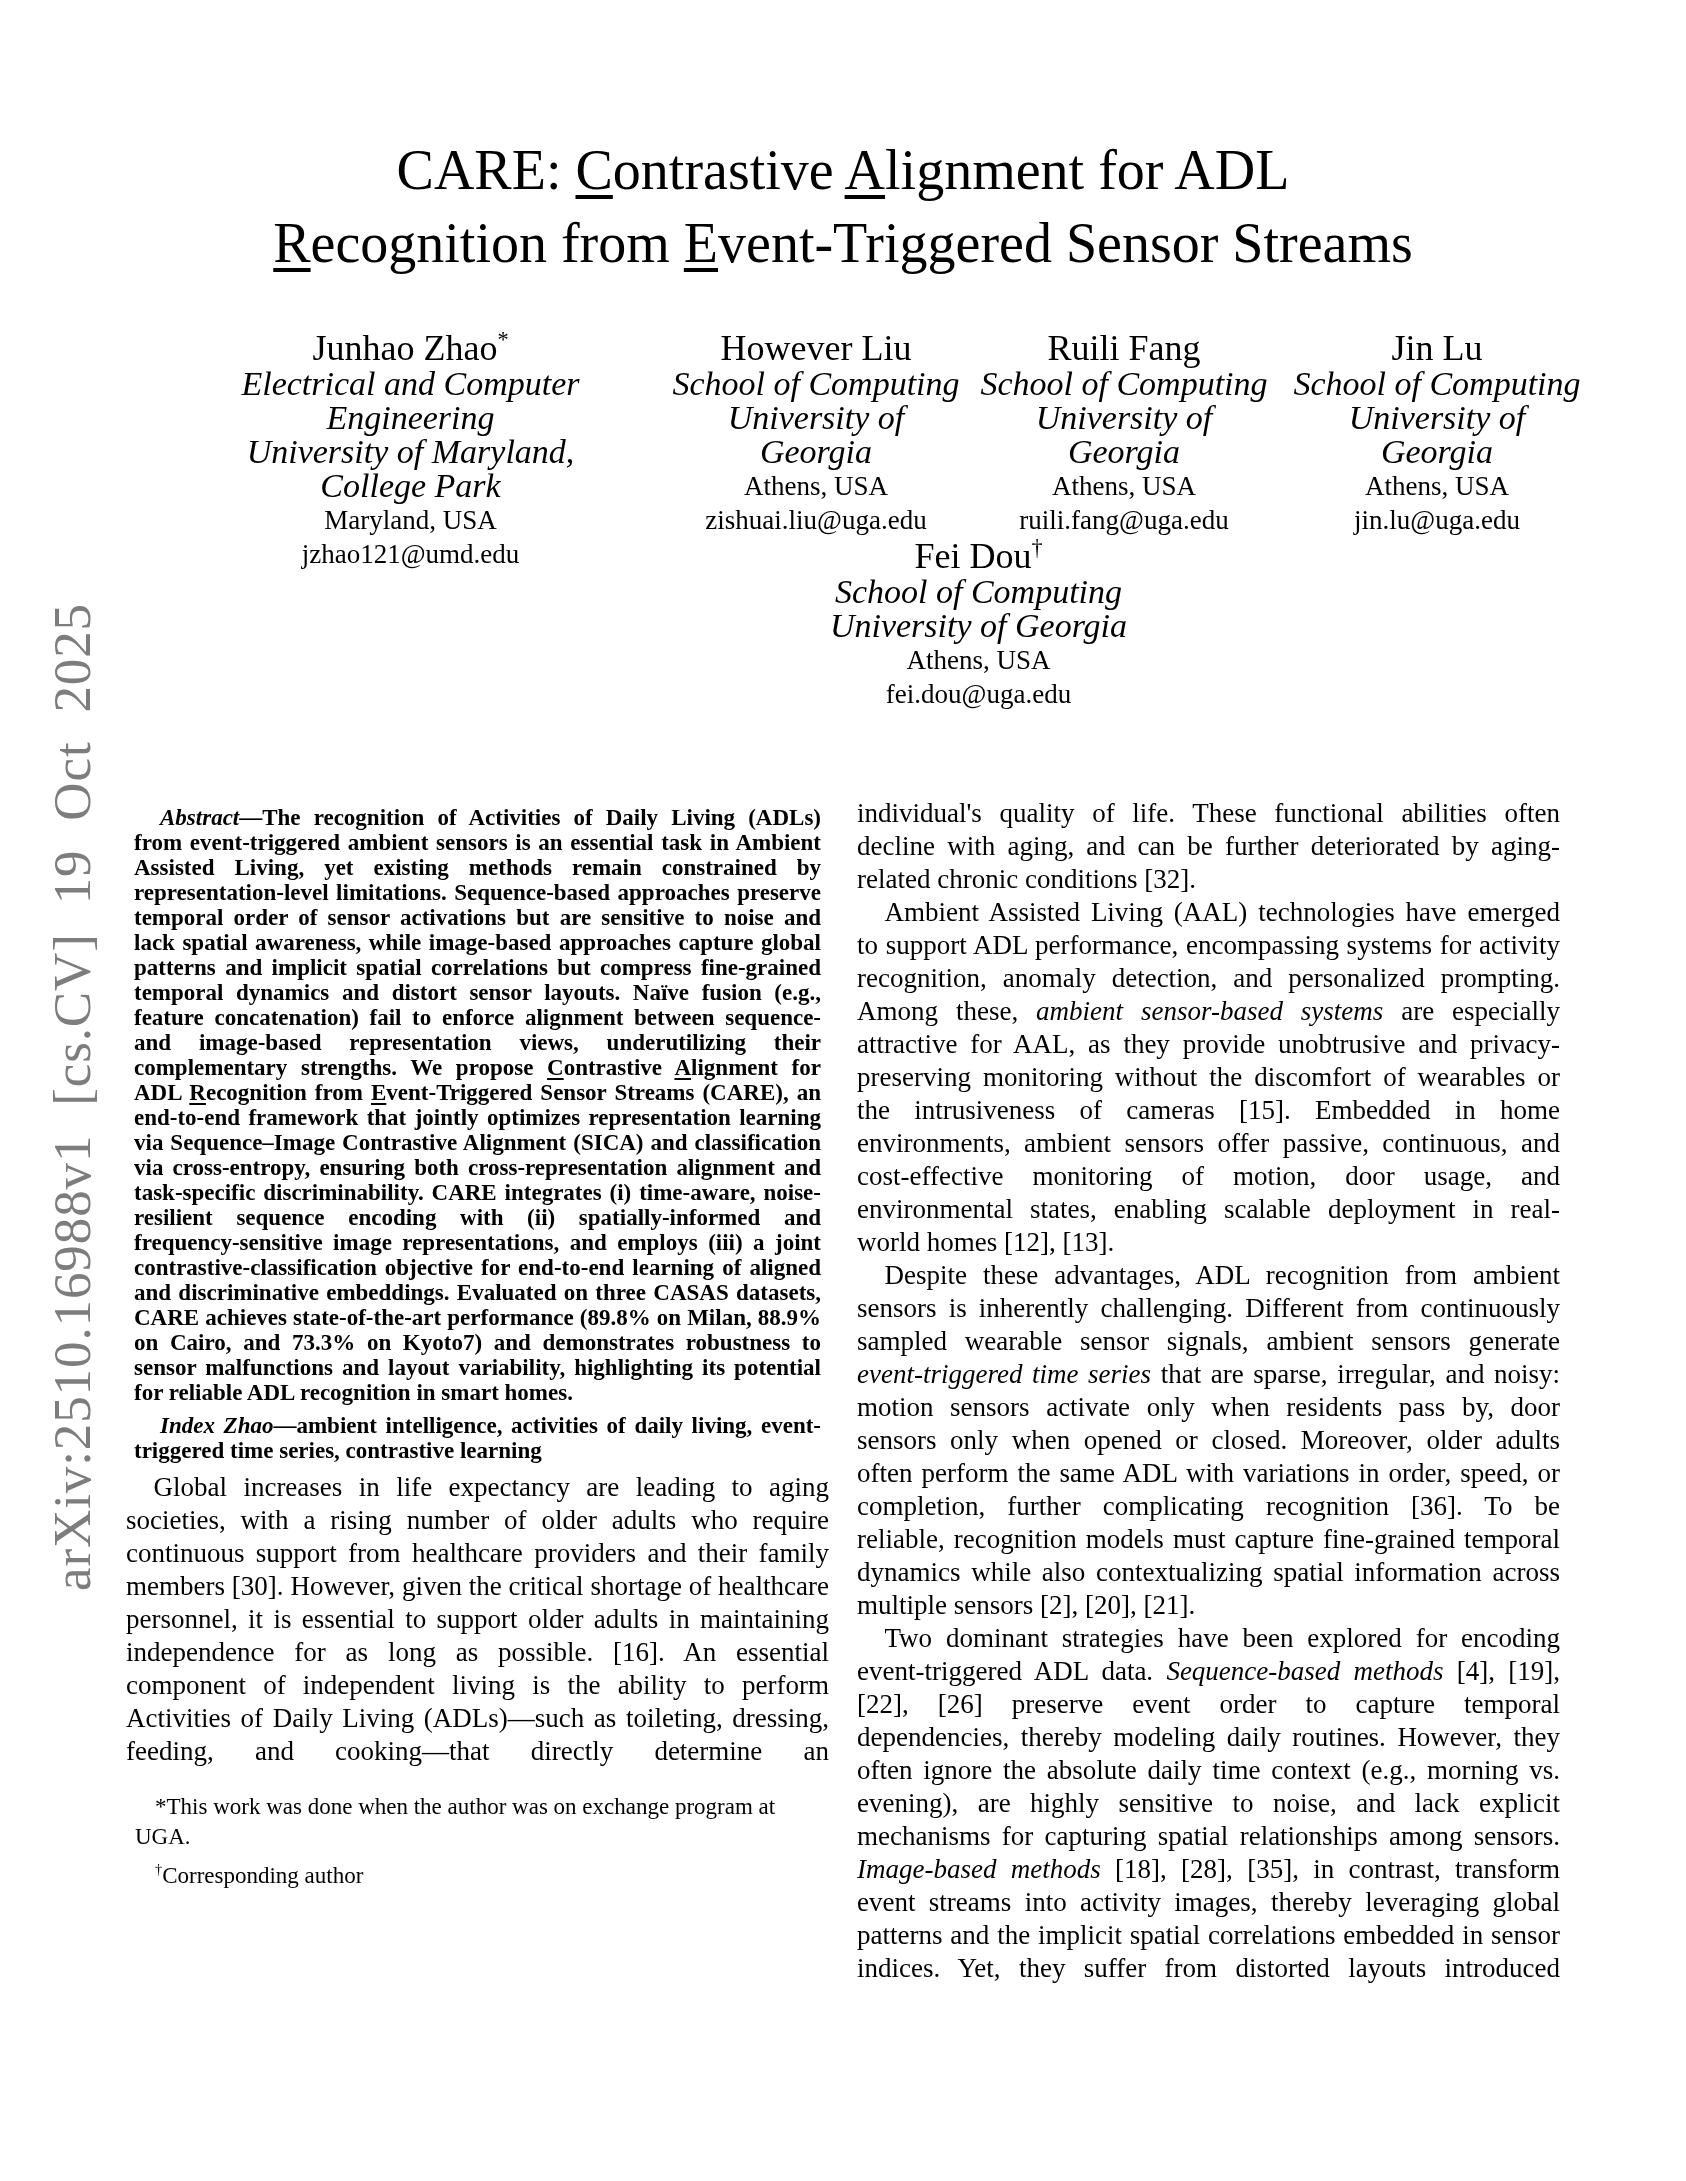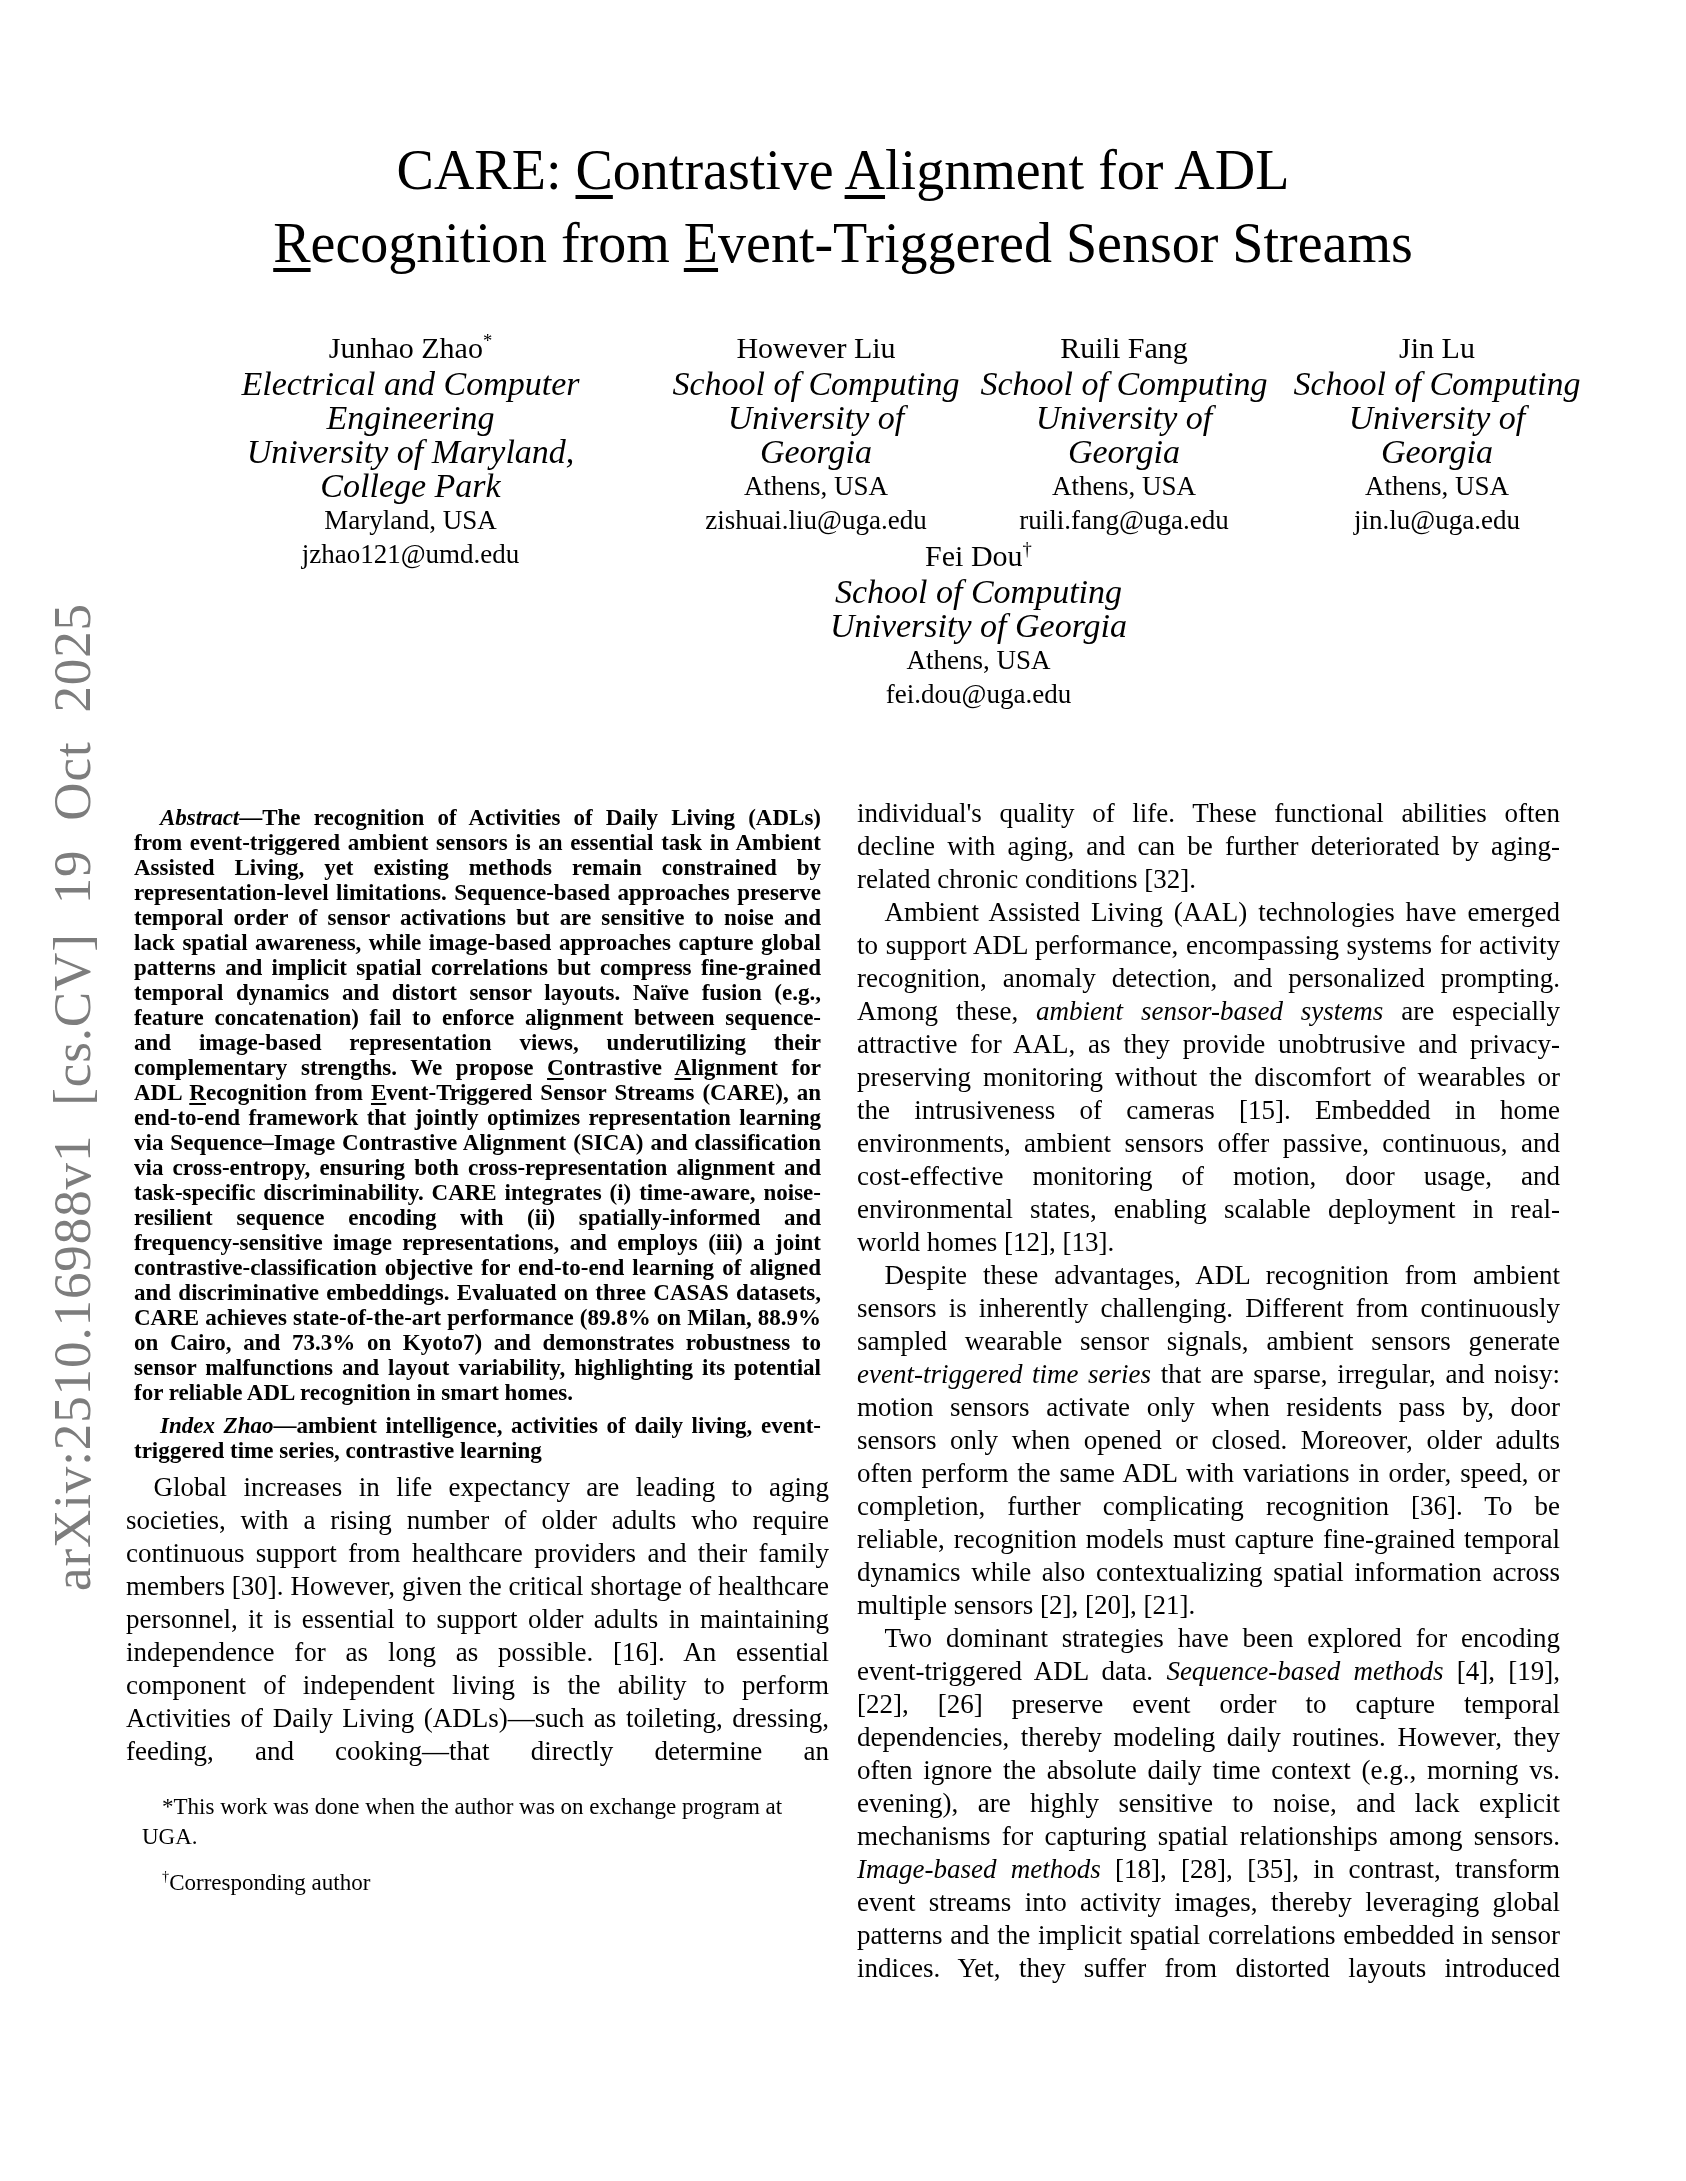--- a/index.html
+++ b/index.html
@@ -19,21 +19,21 @@
     letter-spacing:0.9px; word-spacing:14.7px; white-space:nowrap;
   }
 
   
   .title { position:absolute; left:0; right:0; top:134px; text-align:center;
            font-size:56px; line-height:73px; }
   .title .ul { text-decoration-thickness:3.7px; text-underline-offset:6.4px; }
 
   
   .auth { position:absolute; text-align:center; }
-  .auth .aname { font-size:30px; line-height:38px; }
+  .auth .aname { font-size:36px; line-height:38px; }
   .auth .aff   { font-style:italic; font-size:34px; line-height:34px; }
   .auth .acity { font-size:27px; line-height:34px; }
   .auth .amail { font-size:27px; line-height:34px; }
   .a1 { left:190px;  top:329px; width:441px; }
   .a2 { left:669px;  top:329px; width:294px; }
   .a3 { left:977px; top:329px; width:294px; }
   .a4 { left:1290px; top:329px; width:294px; }
   .b1 { left:37px;   top:537px; width:478px; }
   .b2 { left:758px;  top:537px; width:441px; }
 
@@ -52,21 +52,21 @@
     margin:27.5px 0 14.7px; text-align:center; text-indent:0;
     font-size:27.5px; font-weight:normal; line-height:37px;
   }
   .sec-heading .sc { font-variant:small-caps; letter-spacing:0.5px; margin-left:11px; }
 
   .body-para { font-size:27px; line-height:33px; text-indent:27.5px; margin:0; }
   .no-indent { text-indent:0; }
   .jlast { text-align-last:justify; }
 
   .footnotes { margin-top:24px; font-size:23px; line-height:30px; text-align:left; }
-  .footnotes .fn { text-indent:20px; margin:16px; }
+  .footnotes .fn { text-indent:20px; margin:9px; }
 </style>
 </head>
 <body>
 
 <div class="page">
 
   <div class="watermark" style="color: rgb(125, 125, 125);">arXiv:2510.16988v1 [cs.CV] 19 Oct 2025</div>
 
   <div class="title">
     <div>CARE: <span class="ul">C</span>ontrastive <span class="ul">A</span>lignment for ADL</div>

